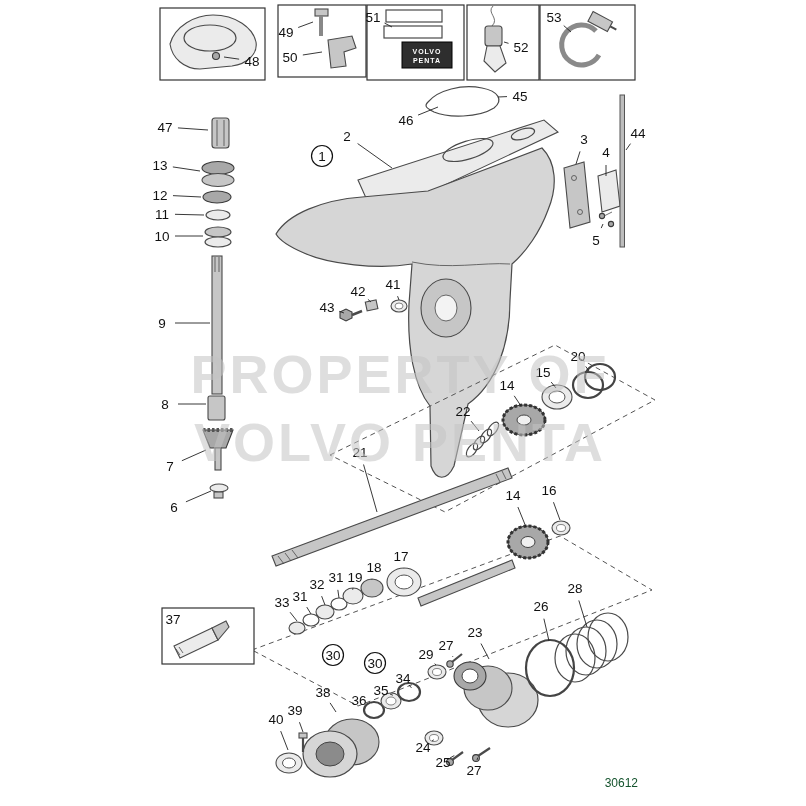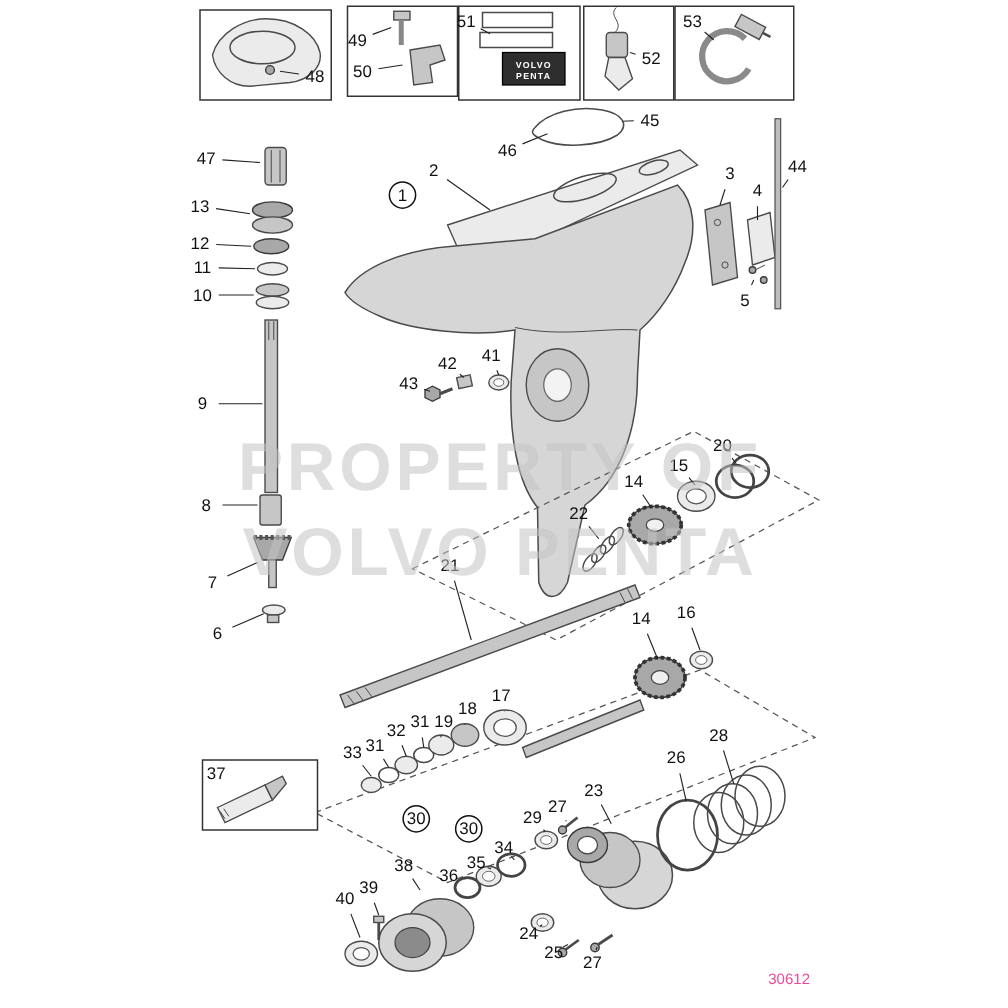--- a/index.html
+++ b/index.html
@@ -16,21 +16,21 @@
   .thin{fill:none;stroke:#4a4a4a;stroke-width:0.8;}
   .oring{fill:none;stroke:#444;stroke-width:2.2;}
   .dashed{fill:none;stroke:#555;stroke-width:1;stroke-dasharray:5 4;}
   #leader-lines line{stroke:#222;stroke-width:0.9;}
   #callout-labels text{text-anchor:middle;}
   #callout-labels circle{fill:#fff;stroke:#111;stroke-width:1.2;}
   .brand{font-size:7px;font-weight:bold;fill:#fff;text-anchor:middle;letter-spacing:1px;}
   .watermark{position:absolute;left:120px;top:340px;width:560px;text-align:center;
              font-size:54px;font-weight:bold;letter-spacing:3px;line-height:68px;
              opacity:0.55;pointer-events:none;z-index:3;}
-  .drawing-number{position:absolute;right:158px;bottom:16px;font-size:12px;color:#ec4899;z-index:2;}
+  .drawing-number{position:absolute;right:168px;bottom:16px;font-size:12px;color:#14532d;z-index:2;}
 </style>
 </head>
 <body>
 
 <div class="stage">
 
 <svg width="806" height="806" viewBox="0 0 806 806">
 
   <g>
     <rect class="inset" x="160" y="8" width="105" height="72"></rect>

